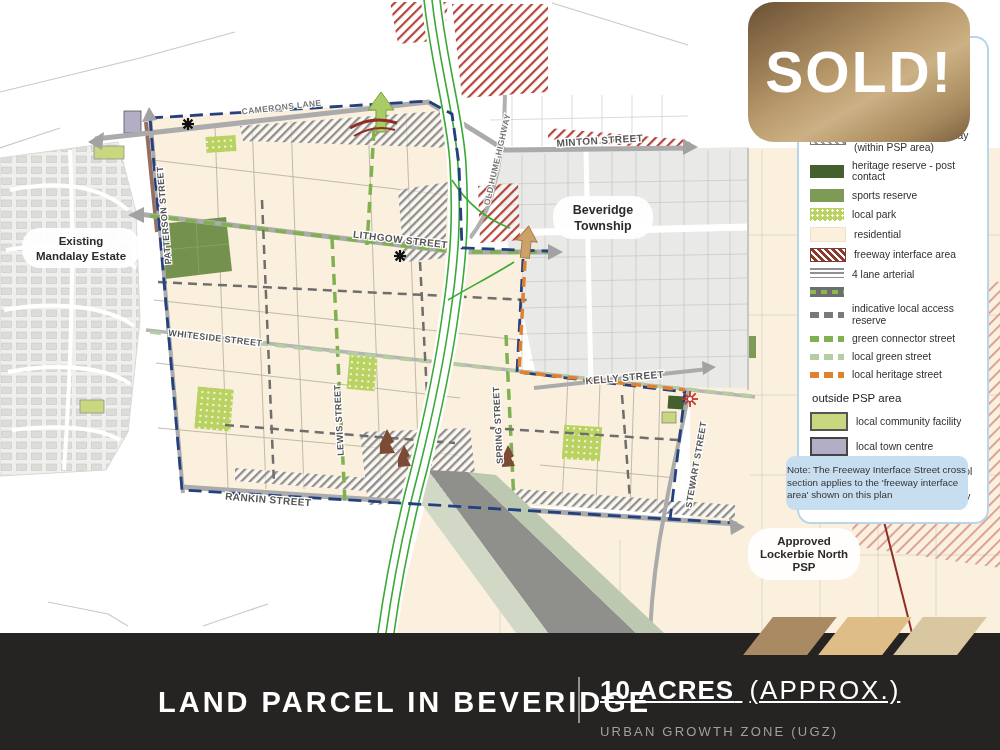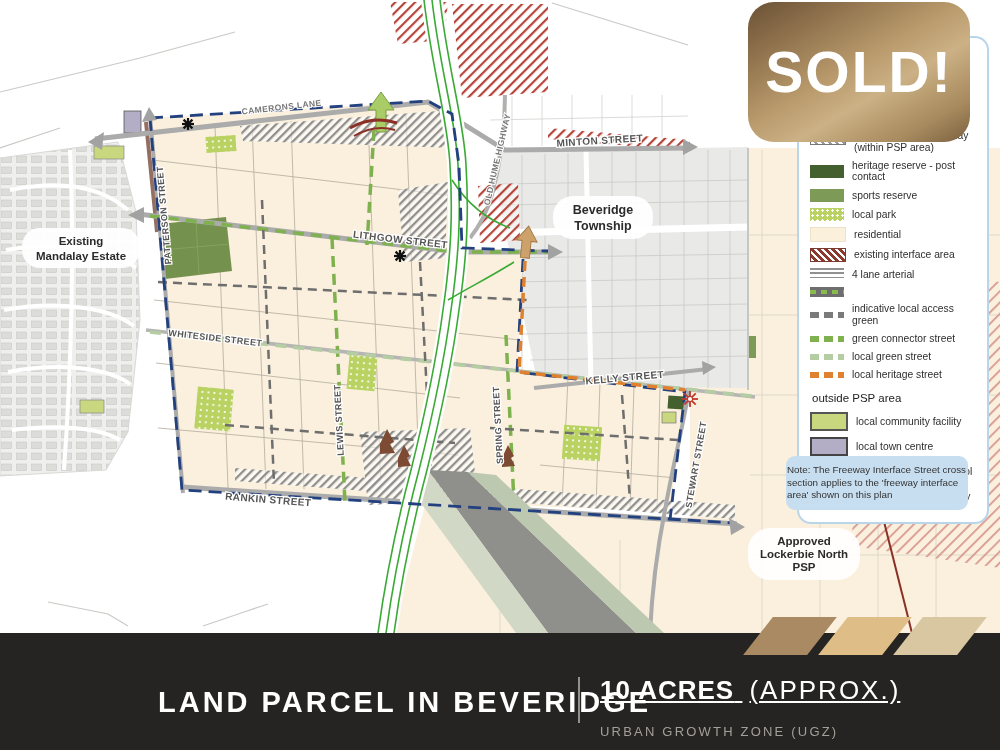--- a/index.html
+++ b/index.html
@@ -359,32 +359,32 @@
   <div class="lrow">
     <span class="sw sw-park"></span>
     <span class="lbl">local park</span>
   </div>
   <div class="lrow">
     <span class="sw sw-area sw-cream"></span>
     <span class="lbl">residential</span>
   </div>
   <div class="lrow">
     <span class="sw sw-fw"></span>
-    <span class="lbl">existing interface area</span>
+    <span class="lbl">freeway interface area</span>
   </div>
   <div class="lrow">
     <span class="sw sw-art"></span>
     <span class="lbl">4 lane arterial</span>
   </div>
   <div class="lrow">
     <span class="sw sw-blvd"></span>
   </div>
   <div class="lrow">
     <span class="sw sw-gdash"></span>
-    <span class="lbl">indicative local access green</span>
+    <span class="lbl">indicative local access reserve</span>
   </div>
   <div class="lrow">
     <span class="sw sw-grdash"></span>
     <span class="lbl">green connector street</span>
   </div>
   <div class="lrow">
     <span class="sw sw-lgdash"></span>
     <span class="lbl">local green street</span>
   </div>
   <div class="lrow">

